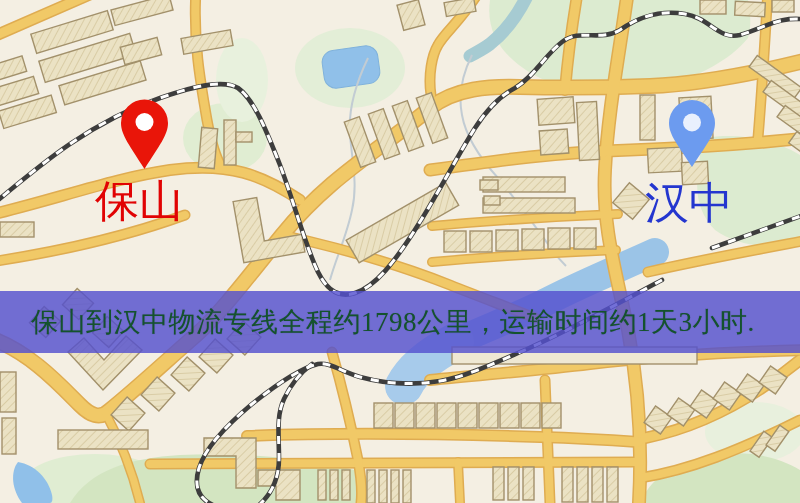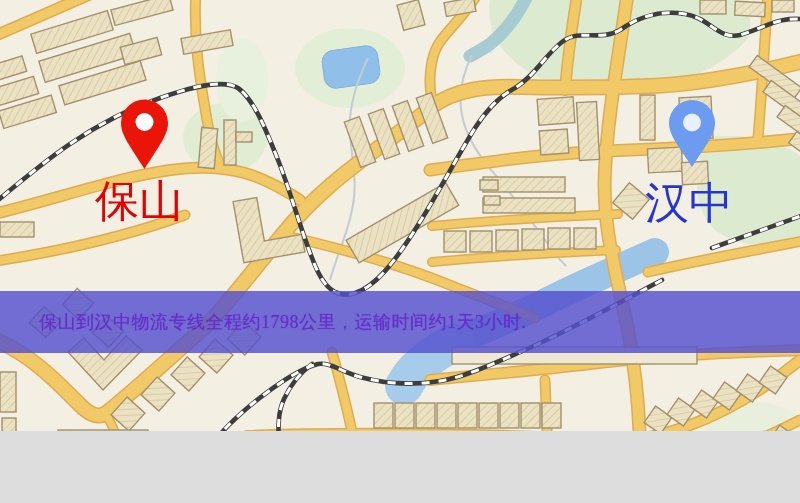--- a/index.html
+++ b/index.html
@@ -1,21 +1,21 @@
 <!DOCTYPE html>
 <html><head>
 <meta charset="utf-8">
 <style>
   html,body{margin:0;padding:0;background:#ddd;}
-  #stage{position:relative;width:800px;height:431px;overflow:hidden;background:#f4efe3;
+  #stage{position:relative;width:800px;height:503px;overflow:hidden;background:#f4efe3;
          font-family:"Liberation Sans","DejaVu Sans",sans-serif;text-decoration:underline;}
   #map-svg{position:absolute;left:0;top:0;filter:saturate(.97) blur(.3px);}
   #banner{position:absolute;left:0;top:291px;width:800px;height:62px;
           background:rgba(84,80,206,.82);z-index:5;display:flex;align-items:center;}
-  #banner span{color:#6d28d9;font-size:18px;letter-spacing:.5px;padding-left:39px;
+  #banner span{color:#14532d;font-size:27px;letter-spacing:.5px;padding-left:31px;
                font-family:"Liberation Serif","DejaVu Serif",serif;white-space:nowrap;
                text-shadow:0 0 1px rgba(0,0,0,.25);}
   .city-label{font-family:"Liberation Serif","DejaVu Serif",serif;font-size:44px;font-weight:500;}
 </style>
 </head>
 <body>
 
 <div id="stage">
   <svg id="map-svg" width="800" height="503" viewBox="0 0 800 503">
     <defs>

